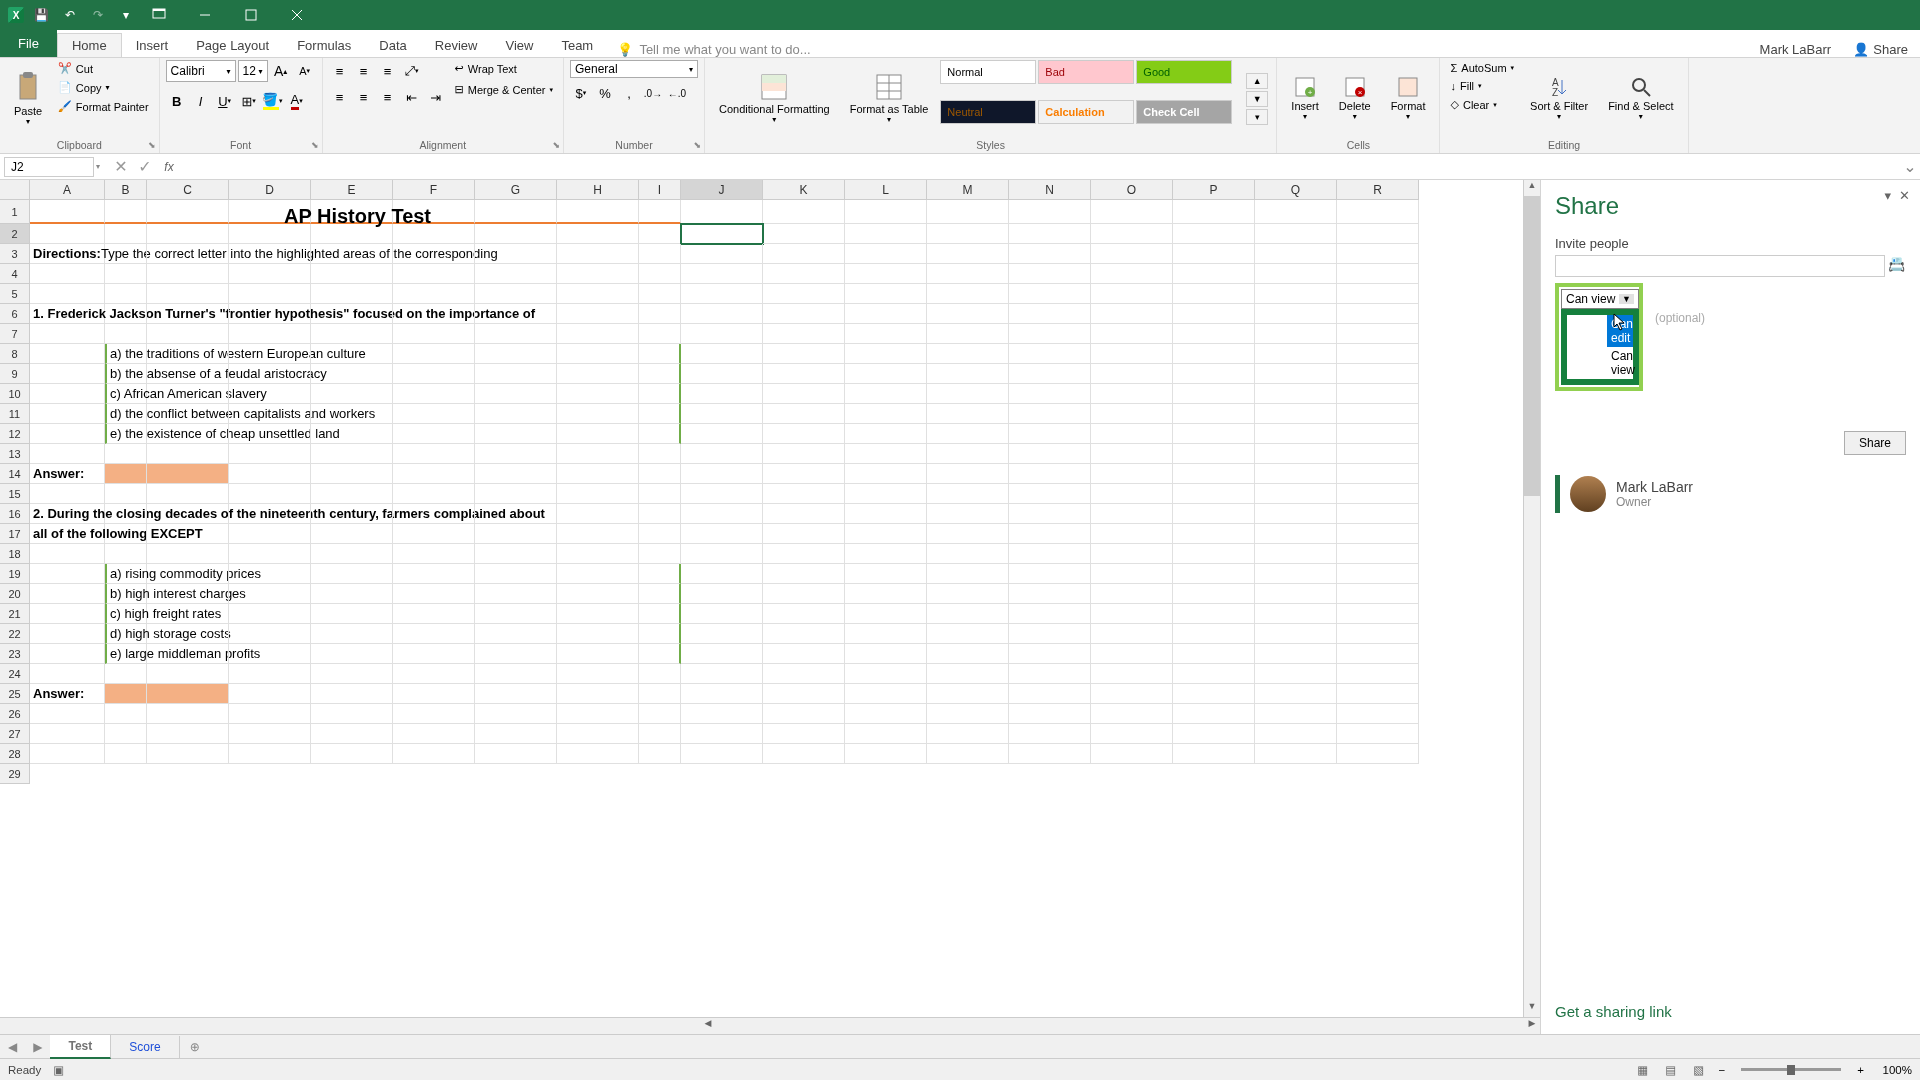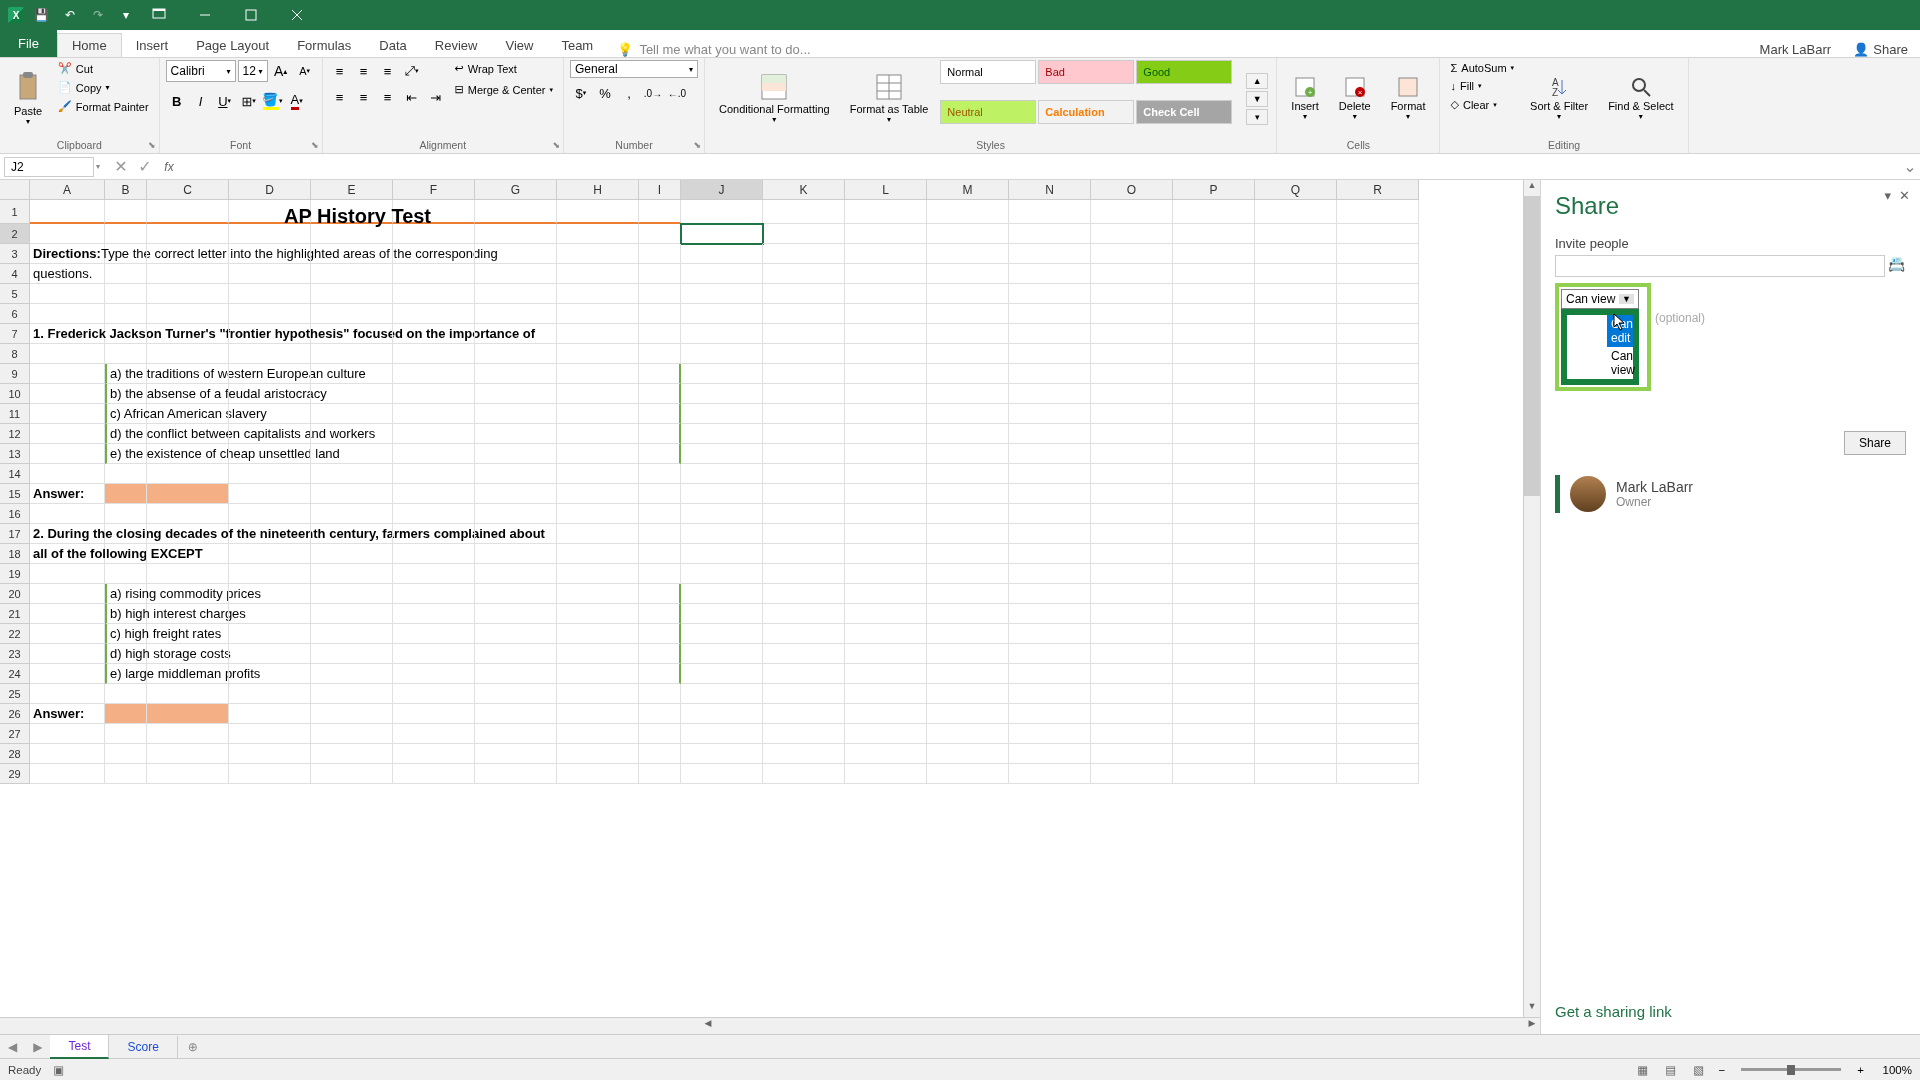--- a/index.html
+++ b/index.html
@@ -40,21 +40,21 @@
 .combo-font { width: 70px; }
 .combo-size { width: 30px; }
 .btn-row { display: flex; gap: 2px; }
 .icon-btn { width: 22px; height: 22px; display: flex; align-items: center; justify-content: center; cursor: pointer; font-size: 13px; }
 
 .styles-gallery { display: flex; flex-wrap: wrap; width: 300px; gap: 2px; }
 .style-cell { width: 96px; height: 24px; border: 1px solid #ccc; font-size: 11px; display: flex; align-items: center; padding: 0 6px; }
 .style-normal { background: white; }
 .style-bad { background: #ffc7ce; color: #9c0006; }
 .style-good { background: #84cc16; color: #006100; }
-.style-neutral { background: #bef264; color: #9c5700; }
+.style-neutral { background: #0f172a; color: #9c5700; }
 .style-calc { background: #f2f2f2; color: #fa7d00; font-weight: bold; }
 .style-check { background: #a5a5a5; color: white; font-weight: bold; }
 
 
 .formula-bar { height: 26px; display: flex; align-items: center; border-bottom: 1px solid #d4d4d4; background: white; }
 .name-box { width: 90px; border: 1px solid #ccc; margin: 2px 0 2px 4px; padding: 2px 6px; font-size: 12px; background: white; }
 .fb-icons { display: flex; gap: 2px; padding: 0 8px; }
 .fb-icon { width: 22px; height: 20px; display: flex; align-items: center; justify-content: center; color: #999; cursor: pointer; }
 .fx-label { font-style: italic; font-size: 12px; color: #666; }
 .formula-input { flex: 1; border: none; padding: 2px 6px; font-size: 12px; }
@@ -100,41 +100,41 @@
 .hsplit { width: 700px; }
 .scroll-h { flex: 1; position: relative; }
 
 
 .share-pane { width: 380px; border-left: 1px solid #d4d4d4; padding: 12px 14px; position: relative; }
 .share-title { font-size: 24px; color: #217346; font-weight: 300; }
 .pane-controls { position: absolute; top: 8px; right: 10px; display: flex; gap: 8px; font-size: 13px; color: #666; }
 .invite-label { font-size: 13px; color: #444; margin-top: 16px; }
 .invite-input { width: 100%; border: 1px solid #ccc; height: 22px; margin-top: 4px; }
 .perm-wrap { margin-top: 6px; position: relative; }
-.perm-highlight { border: 4px solid #92d050; padding: 2px; width: 96px; }
+.perm-highlight { border: 4px solid #92d050; padding: 2px; width: 88px; }
 .perm-select { border: 1px solid #7f7f7f; background: white; font-size: 12px; padding: 2px 4px; display: flex; justify-content: space-between; align-items: center; width: 78px; }
 .perm-dropdown { border: 6px solid #15803d; background: white; font-size: 12px; margin-top: 0px; width: 78px; padding-left: 40px; }
 .perm-opt { padding: 2px 4px; cursor: pointer; }
 .perm-opt.hov { background: #0078d7; color: white; }
 .msg-hint { position: absolute; left: 100px; top: 28px; font-size: 12px; color: #aaa; }
 .cursor-arrow { position: absolute; left: 58px; top: 30px; font-size: 14px; pointer-events: none; }
 .share-action { margin-top: 40px; text-align: right; }
 .share-action button { padding: 4px 14px; font-size: 12px; border: 1px solid #adadad; background: #f0f0f0; cursor: pointer; }
 .owner-row { display: flex; align-items: center; gap: 10px; margin-top: 20px; }
 .owner-bar { width: 5px; height: 38px; background: #217346; }
 .owner-avatar { width: 36px; height: 36px; border-radius: 50%; background: linear-gradient(#b08050, #604020); }
 .owner-name { font-size: 14px; color: #444; }
 .owner-role { font-size: 12px; color: #888; }
 .get-link { position: absolute; bottom: 14px; left: 14px; font-size: 15px; color: #217346; cursor: pointer; }
 
 
 .sheet-tabs { height: 24px; display: flex; align-items: center; background: #f0f0f0; border-top: 1px solid #ccc; font-size: 12px; }
 .tab-nav { padding: 0 8px; color: #888; cursor: pointer; }
 .sheet-tab { padding: 4px 18px; cursor: pointer; color: #1d4ed8; border-right: 1px solid #ccc; }
-.sheet-tab.active { background: white; color: #6d28d9; font-weight: normal; border-bottom: 2px solid #217346; }
+.sheet-tab.active { background: white; color: #737373; font-weight: bold; border-bottom: 2px solid #217346; }
 .add-sheet { padding: 0 10px; cursor: pointer; color: #888; }
 
 
 .status-bar { height: 22px; background: #f0f0f0; border-top: 1px solid #ccc; display: flex; align-items: center; font-size: 11.5px; padding: 0 8px; }
 .status-left { color: #444; }
 .status-right { margin-left: auto; display: flex; align-items: center; gap: 4px; }
 .view-btn { width: 24px; height: 18px; display: flex; align-items: center; justify-content: center; cursor: pointer; color: #666; }
 .zoom-slider { width: 100px; height: 3px; background: #999; position: relative; margin: 0 8px; }
 .zoom-thumb { position: absolute; left: 50%; top: -3px; width: 8px; height: 10px; background: #666; transform: translateX(-50%); }
 </style>
@@ -556,40 +556,20 @@
                   <div class="cell cK"></div>
                   <div class="cell cL"></div>
                   <div class="cell cM"></div>
                   <div class="cell cN"></div>
                   <div class="cell cO"></div>
                   <div class="cell cP"></div>
                   <div class="cell cQ"></div>
                   <div class="cell cR"></div>
                 </div>
                 <div class="grid-row">
-                  <div class="cell cA">questions.</div>
-                  <div class="cell cB"></div>
-                  <div class="cell cC"></div>
-                  <div class="cell cD"></div>
-                  <div class="cell cE"></div>
-                  <div class="cell cF"></div>
-                  <div class="cell cG"></div>
-                  <div class="cell cH"></div>
-                  <div class="cell cI"></div>
-                  <div class="cell cJ"></div>
-                  <div class="cell cK"></div>
-                  <div class="cell cL"></div>
-                  <div class="cell cM"></div>
-                  <div class="cell cN"></div>
-                  <div class="cell cO"></div>
-                  <div class="cell cP"></div>
-                  <div class="cell cQ"></div>
-                  <div class="cell cR"></div>
-                </div>
-                <div class="grid-row">
                   <div class="cell cA"></div>
                   <div class="cell cB"></div>
                   <div class="cell cC"></div>
                   <div class="cell cD"></div>
                   <div class="cell cE"></div>
                   <div class="cell cF"></div>
                   <div class="cell cG"></div>
                   <div class="cell cH"></div>
                   <div class="cell cI"></div>
                   <div class="cell cJ"></div>

